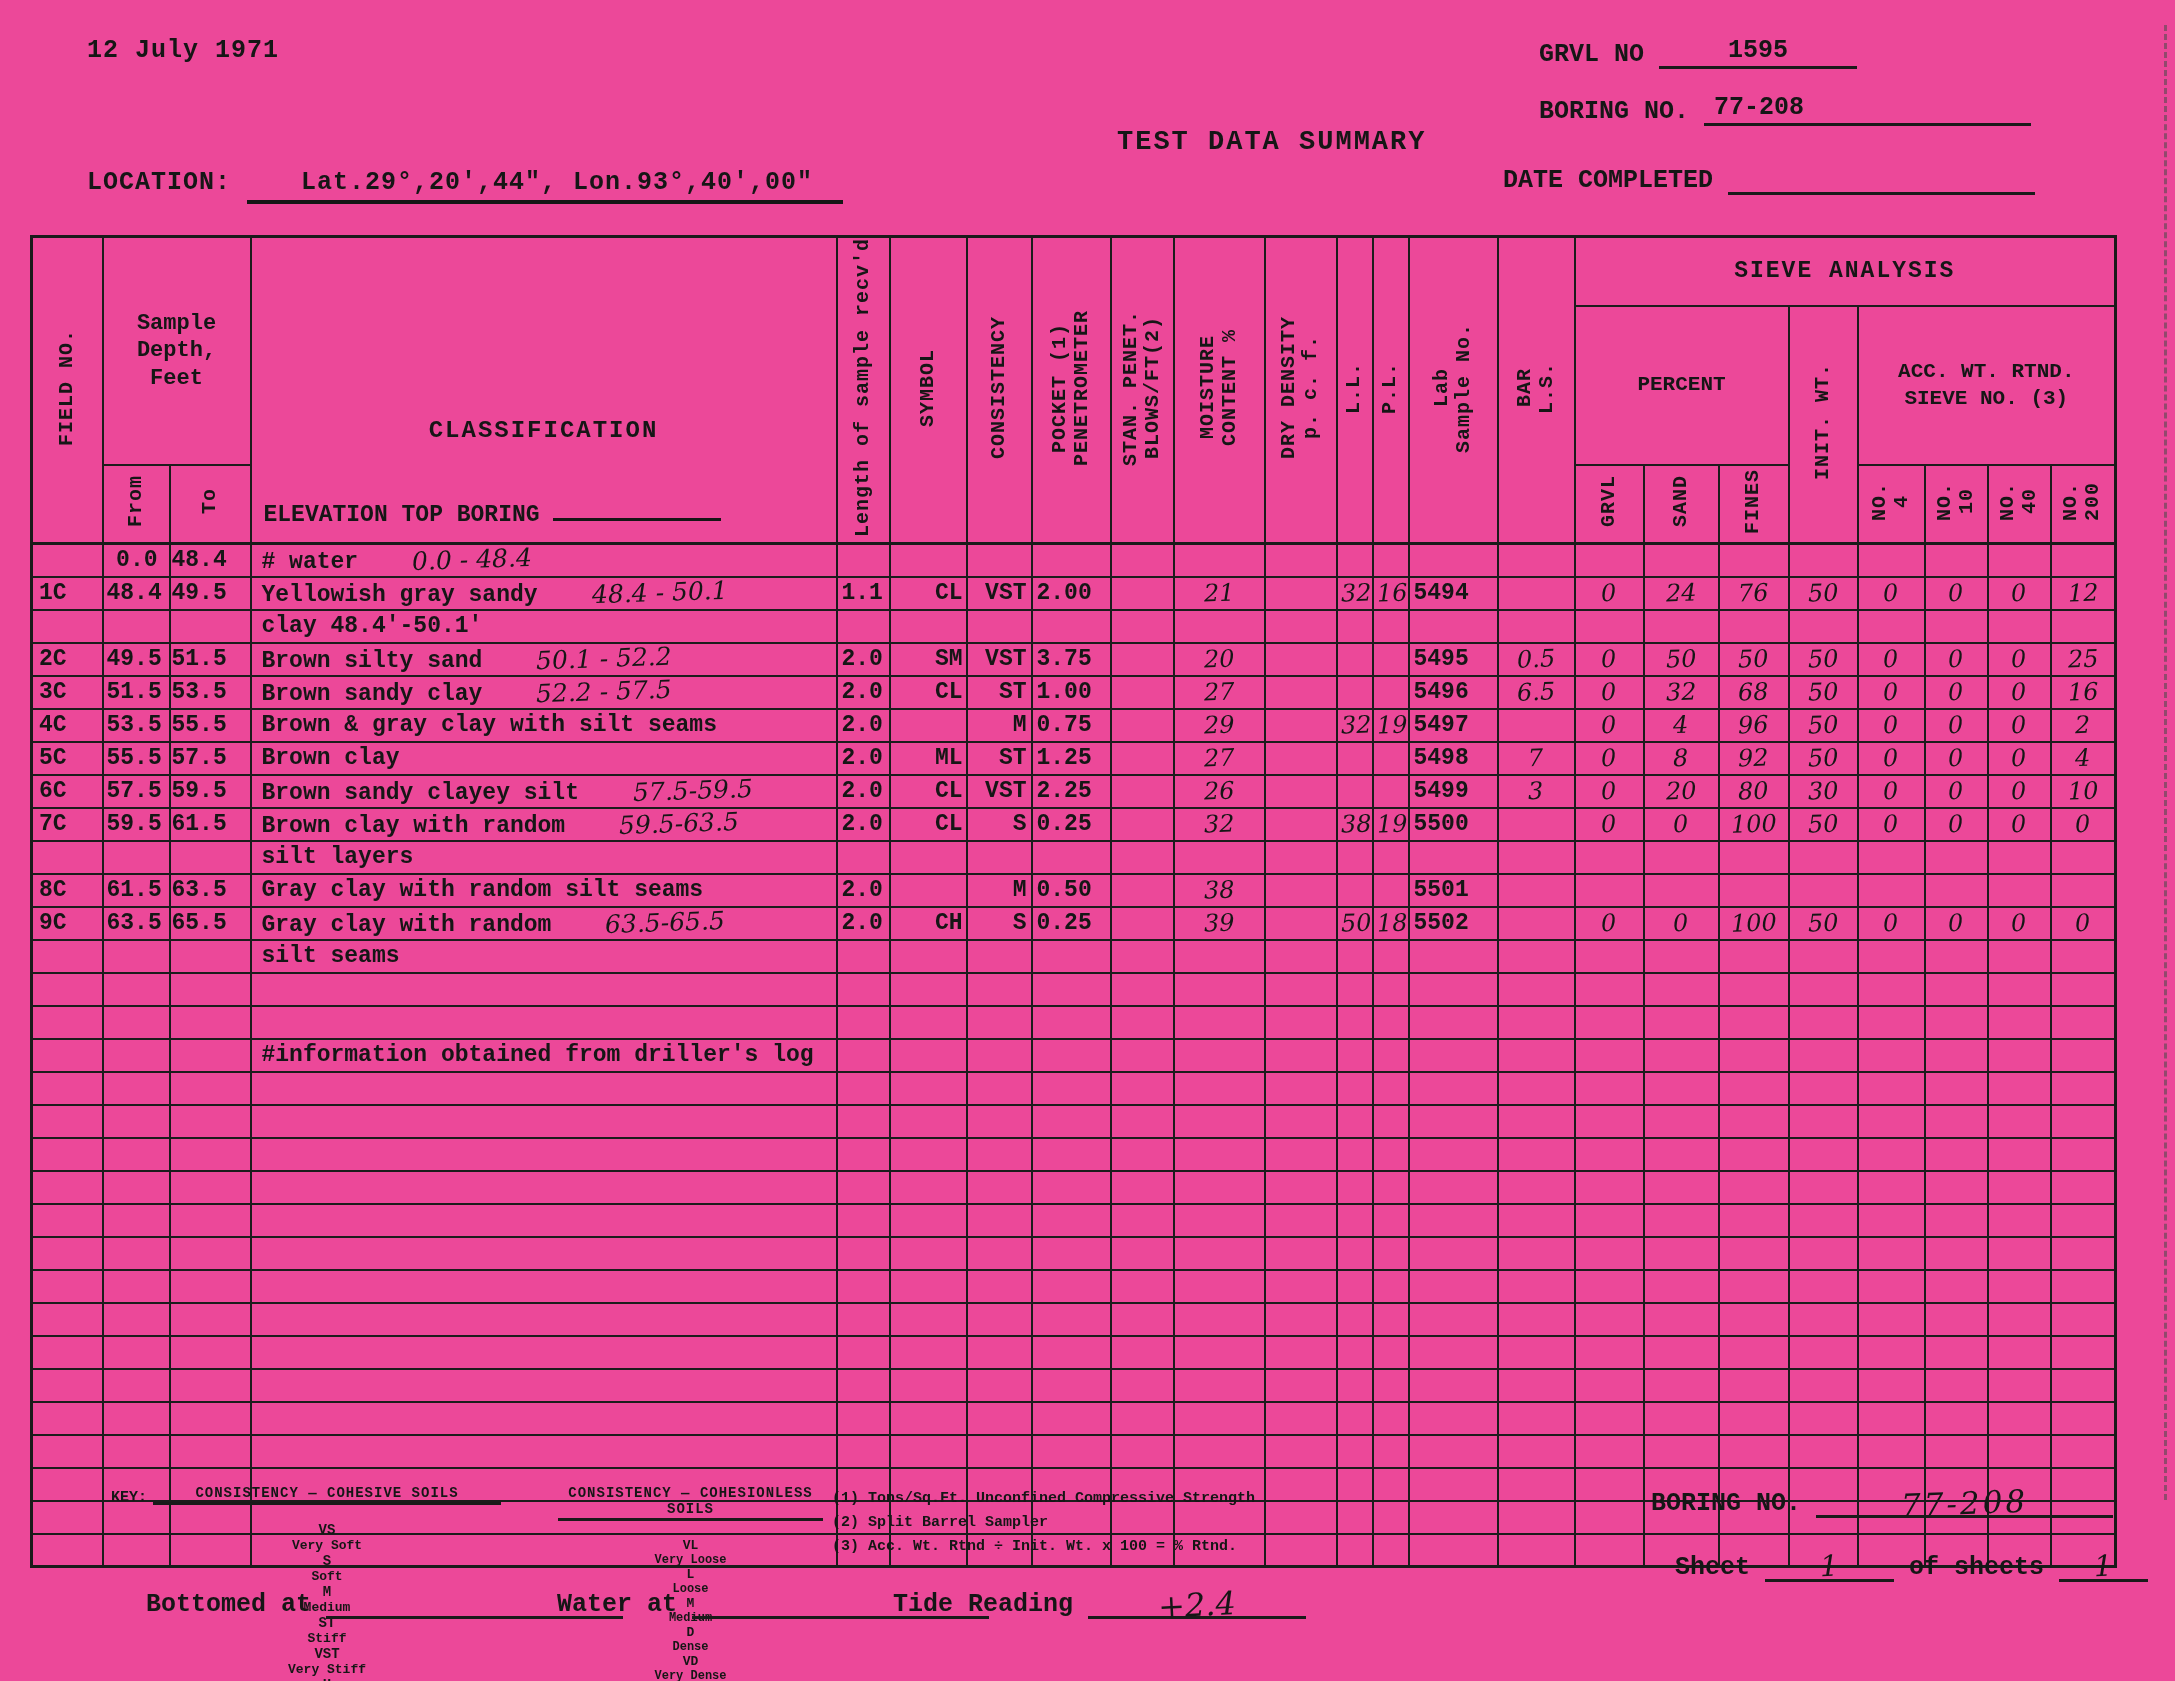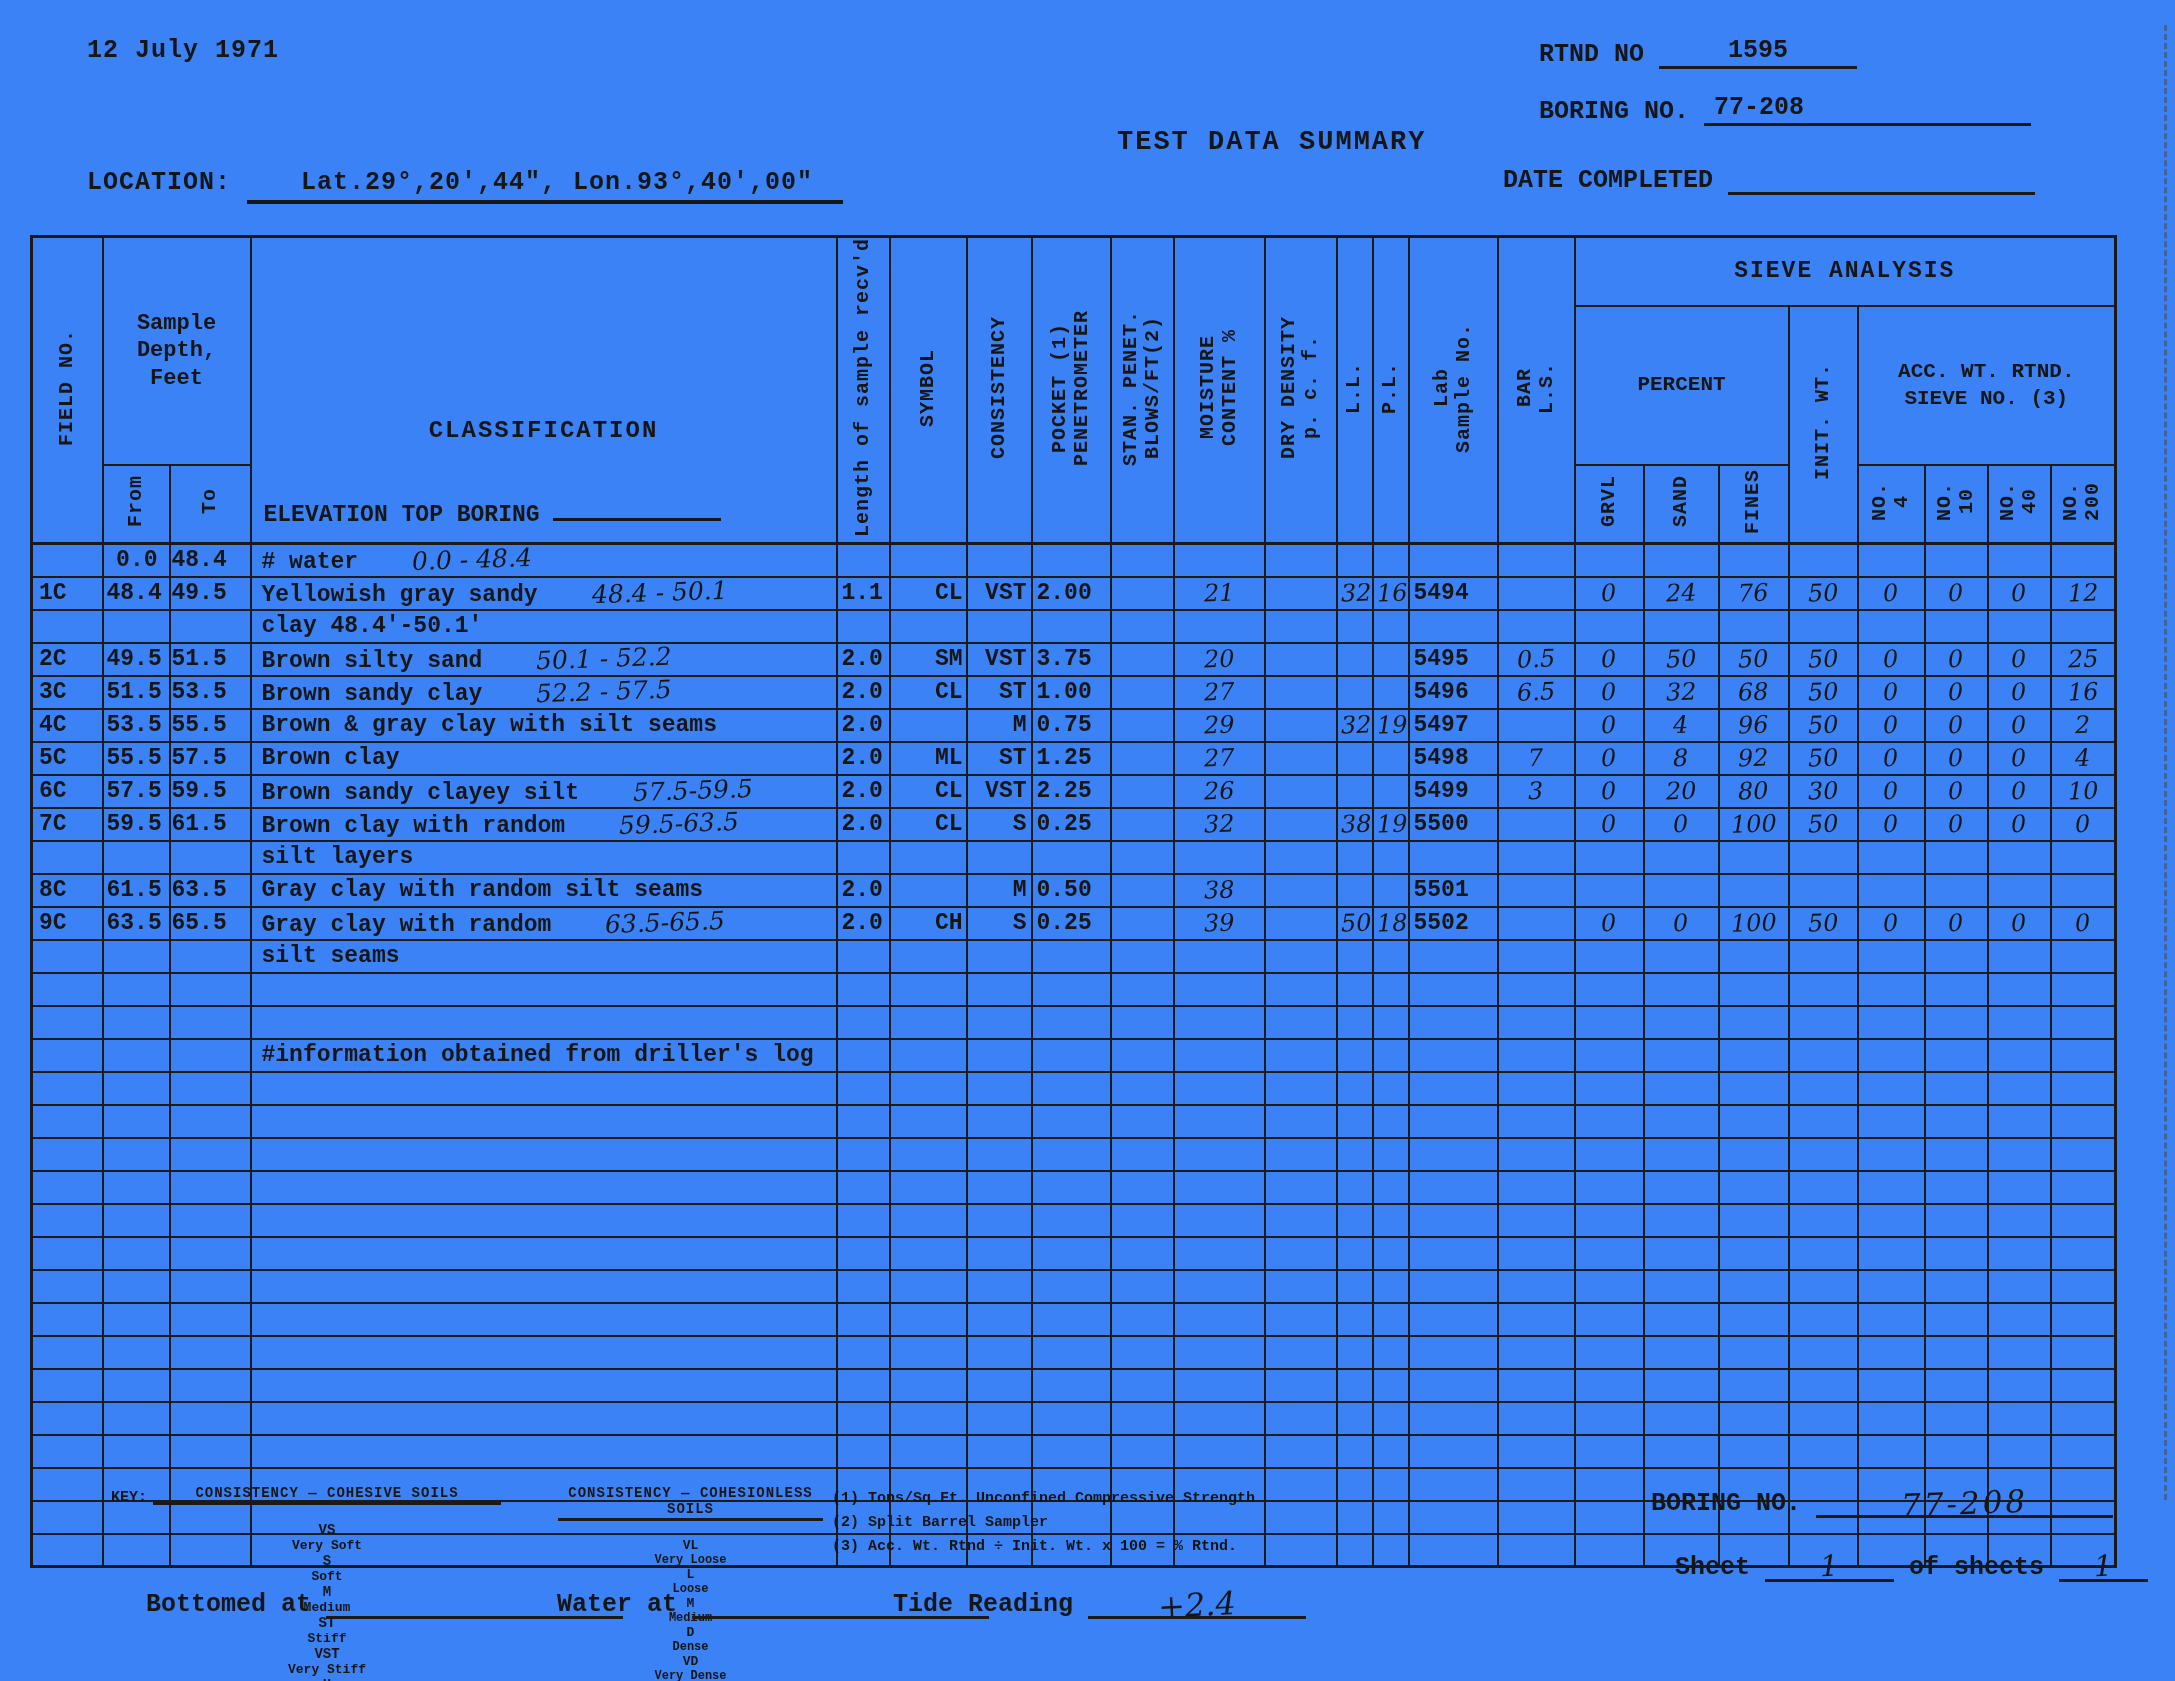--- a/index.html
+++ b/index.html
@@ -1,16 +1,16 @@
 <!DOCTYPE html>
 <html><head>
 <meta charset="utf-8">
 <style>
   html,body{margin:0;padding:0;background:#e9e9e6;}
-  .page{position:relative;width:2175px;height:1681px;background:#3b82f6;color:#161616;
+  .page{position:relative;width:2175px;height:1681px;background:#ec4899;color:#161616;
         font-family:"Liberation Mono",monospace;overflow:hidden;}
   .typedtxt{font-family:"Liberation Mono",monospace;font-weight:700;}
   .hand{font-family:"DejaVu Serif",serif;font-style:italic;font-weight:500;display:inline-block;transform:rotate(-2deg);}
   .pre{white-space:pre-line;}
   .abs{position:absolute;}
   .blank{display:inline-block;border-bottom:3px solid #1a1a1a;height:30px;vertical-align:bottom;text-align:center;}
 
   
   .hdr-date{left:87px;top:36px;font-size:25px;font-weight:700;letter-spacing:1px;}
   .hdr-line{font-size:25px;font-weight:700;letter-spacing:1px;}
@@ -88,21 +88,21 @@
 
 
   <div class="abs hdr-line hdr-location">
     <span>LOCATION:</span>
     <span class="fillval">Lat.29°,20',44", Lon.93°,40',00"</span>
   </div>
 
   <div class="abs hdr-title">TEST DATA SUMMARY</div>
 
   <div class="abs hdr-gdlr">
-    <span>RTND NO</span>
+    <span>GRVL NO</span>
     <span class="blank" style="width:198px;">1595</span>
   </div>
 
   <div class="abs hdr-boring">
     <span>BORING NO.</span>
     <span class="blank" style="width:317px;text-align:left;padding-left:10px;">77-208</span>
   </div>
 
   <div class="abs hdr-datec">
     <span>DATE COMPLETED</span>

